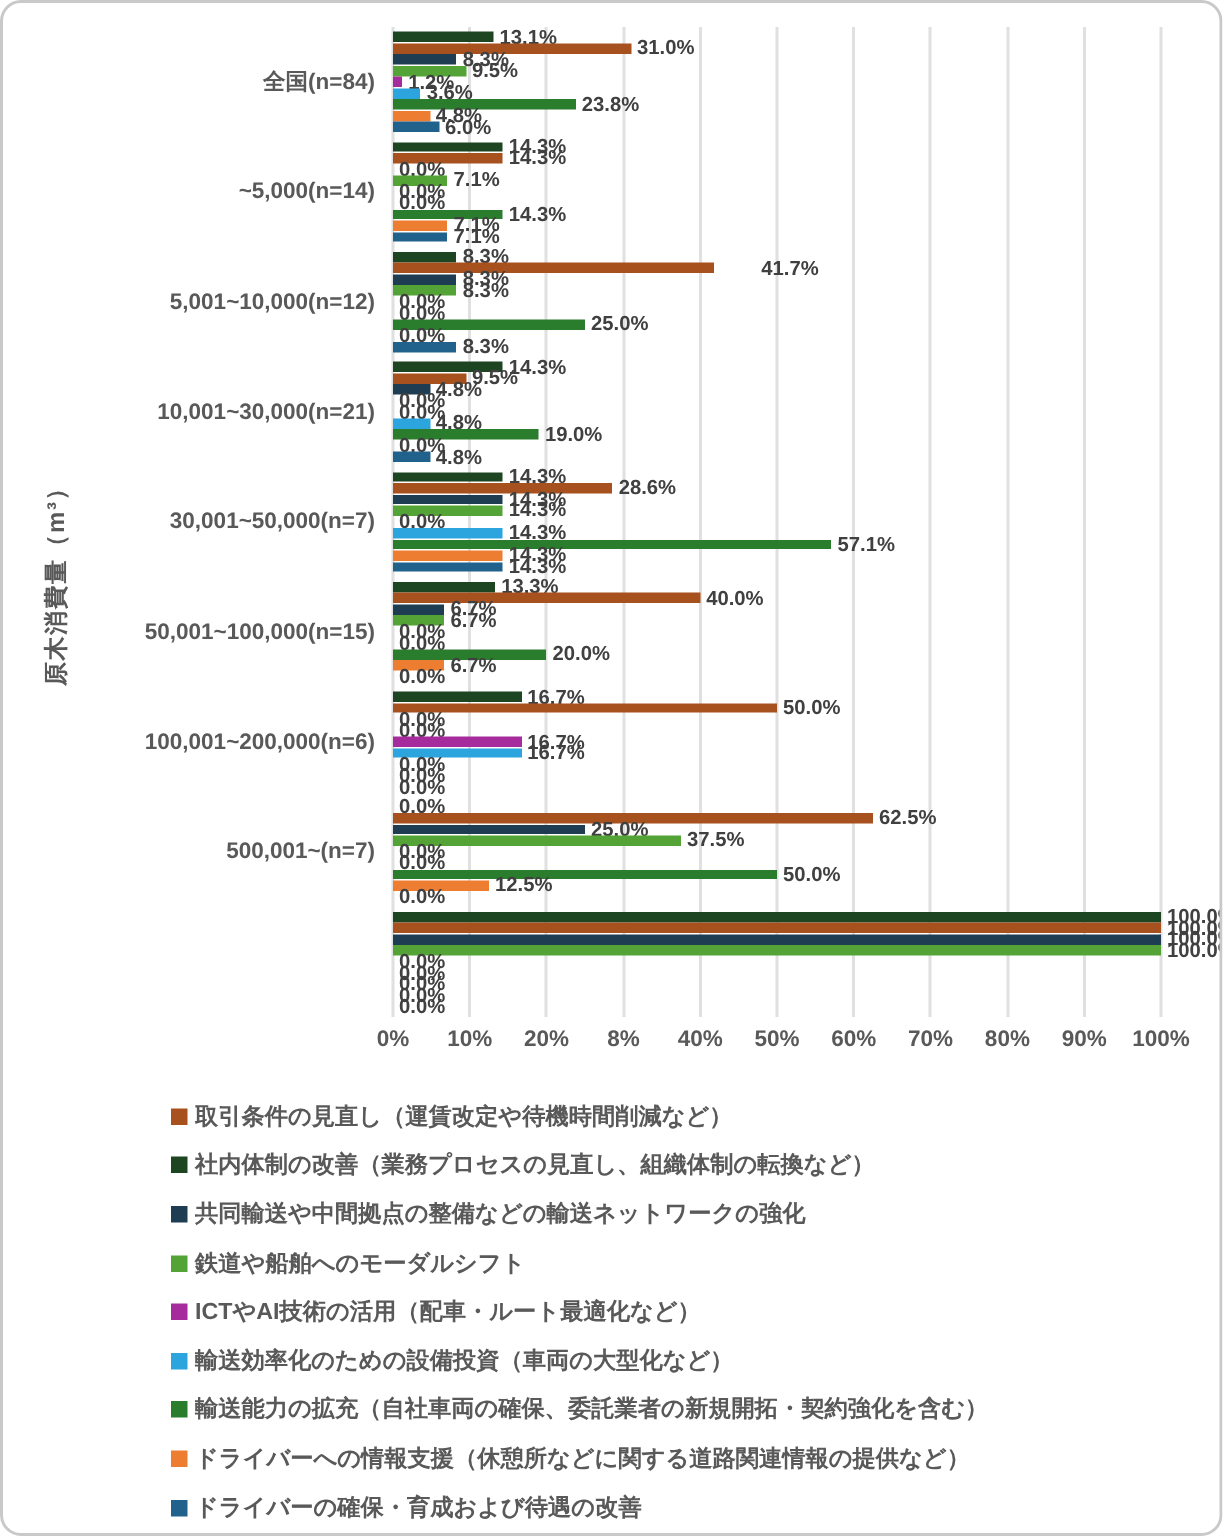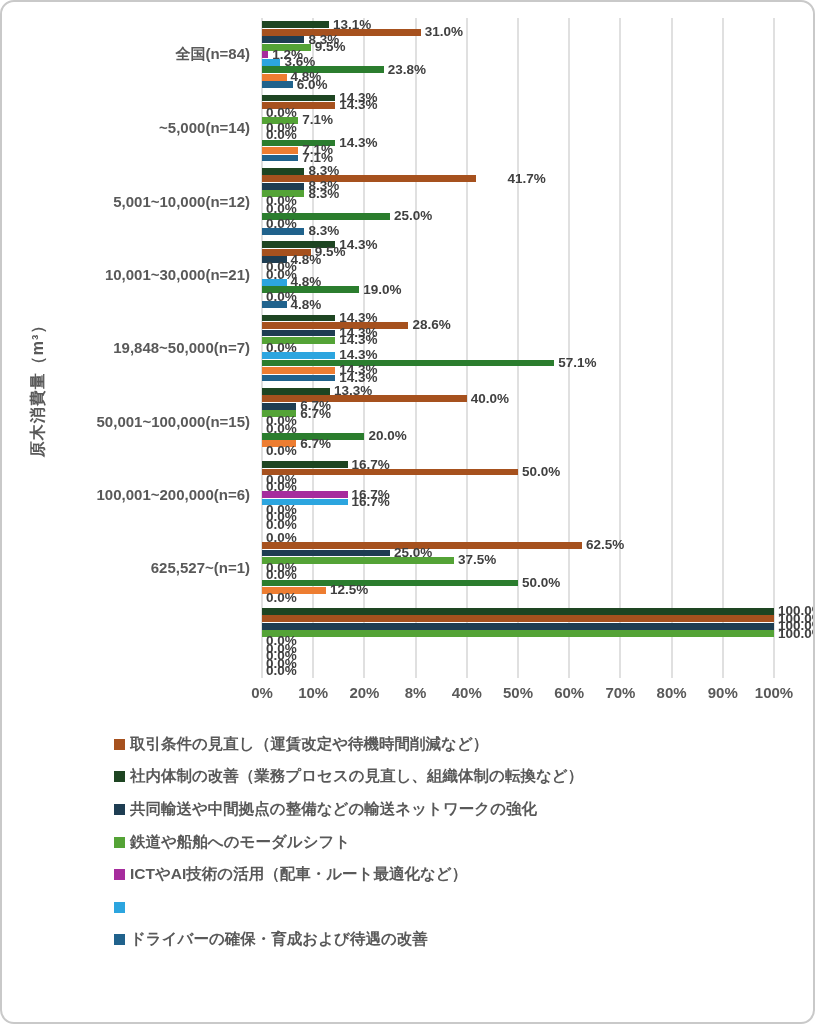--- a/index.html
+++ b/index.html
@@ -59,24 +59,24 @@
 
 <div class="frame">
 
   <div class="y-title">原木消費量（m³）</div>
 
   <div class="cat-labels" id="catLabels">
       <div class="cat-label">全国(n=84)</div>
       <div class="cat-label">~5,000(n=14)</div>
       <div class="cat-label">5,001~10,000(n=12)</div>
       <div class="cat-label">10,001~30,000(n=21)</div>
-      <div class="cat-label">19,848~50,000(n=7)</div>
+      <div class="cat-label">30,001~50,000(n=7)</div>
       <div class="cat-label">50,001~100,000(n=15)</div>
       <div class="cat-label">100,001~200,000(n=6)</div>
-      <div class="cat-label">625,527~(n=1)</div>
+      <div class="cat-label">500,001~(n=7)</div>
     </div>
 
   <div class="plot">
     <div id="grid">
         <div class="gridline" style="left: calc(0% - 1px);"></div>
         <div class="gridline" style="left: calc(10% - 1px);"></div>
         <div class="gridline" style="left: calc(20% - 1px);"></div>
         <div class="gridline" style="left: calc(30% - 1px);"></div>
         <div class="gridline" style="left: calc(40% - 1px);"></div>
         <div class="gridline" style="left: calc(50% - 1px);"></div>
@@ -462,20 +462,29 @@
       <div class="legend-item">
         <div class="legend-swatch" style="background: rgb(84, 163, 54);"></div>
         <div class="legend-label">鉄道や船舶へのモーダルシフト</div>
       </div>
       <div class="legend-item">
         <div class="legend-swatch" style="background: rgb(166, 44, 157);"></div>
         <div class="legend-label">ICTやAI技術の活用（配車・ルート最適化など）</div>
       </div>
       <div class="legend-item">
         <div class="legend-swatch" style="background: rgb(44, 165, 223);"></div>
+        <div class="legend-label">輸送効率化のための設備投資（車両の大型化など）</div>
+      </div>
+      <div class="legend-item">
+        <div class="legend-swatch" style="background: rgb(43, 125, 46);"></div>
+        <div class="legend-label">輸送能力の拡充（自社車両の確保、委託業者の新規開拓・契約強化を含む）</div>
+      </div>
+      <div class="legend-item">
+        <div class="legend-swatch" style="background: rgb(237, 125, 49);"></div>
+        <div class="legend-label">ドライバーへの情報支援（休憩所などに関する道路関連情報の提供など）</div>
       </div>
       <div class="legend-item">
         <div class="legend-swatch" style="background: rgb(32, 98, 140);"></div>
         <div class="legend-label">ドライバーの確保・育成および待遇の改善</div>
       </div>
     </div>
 
 </div>
 
 </body></html>

